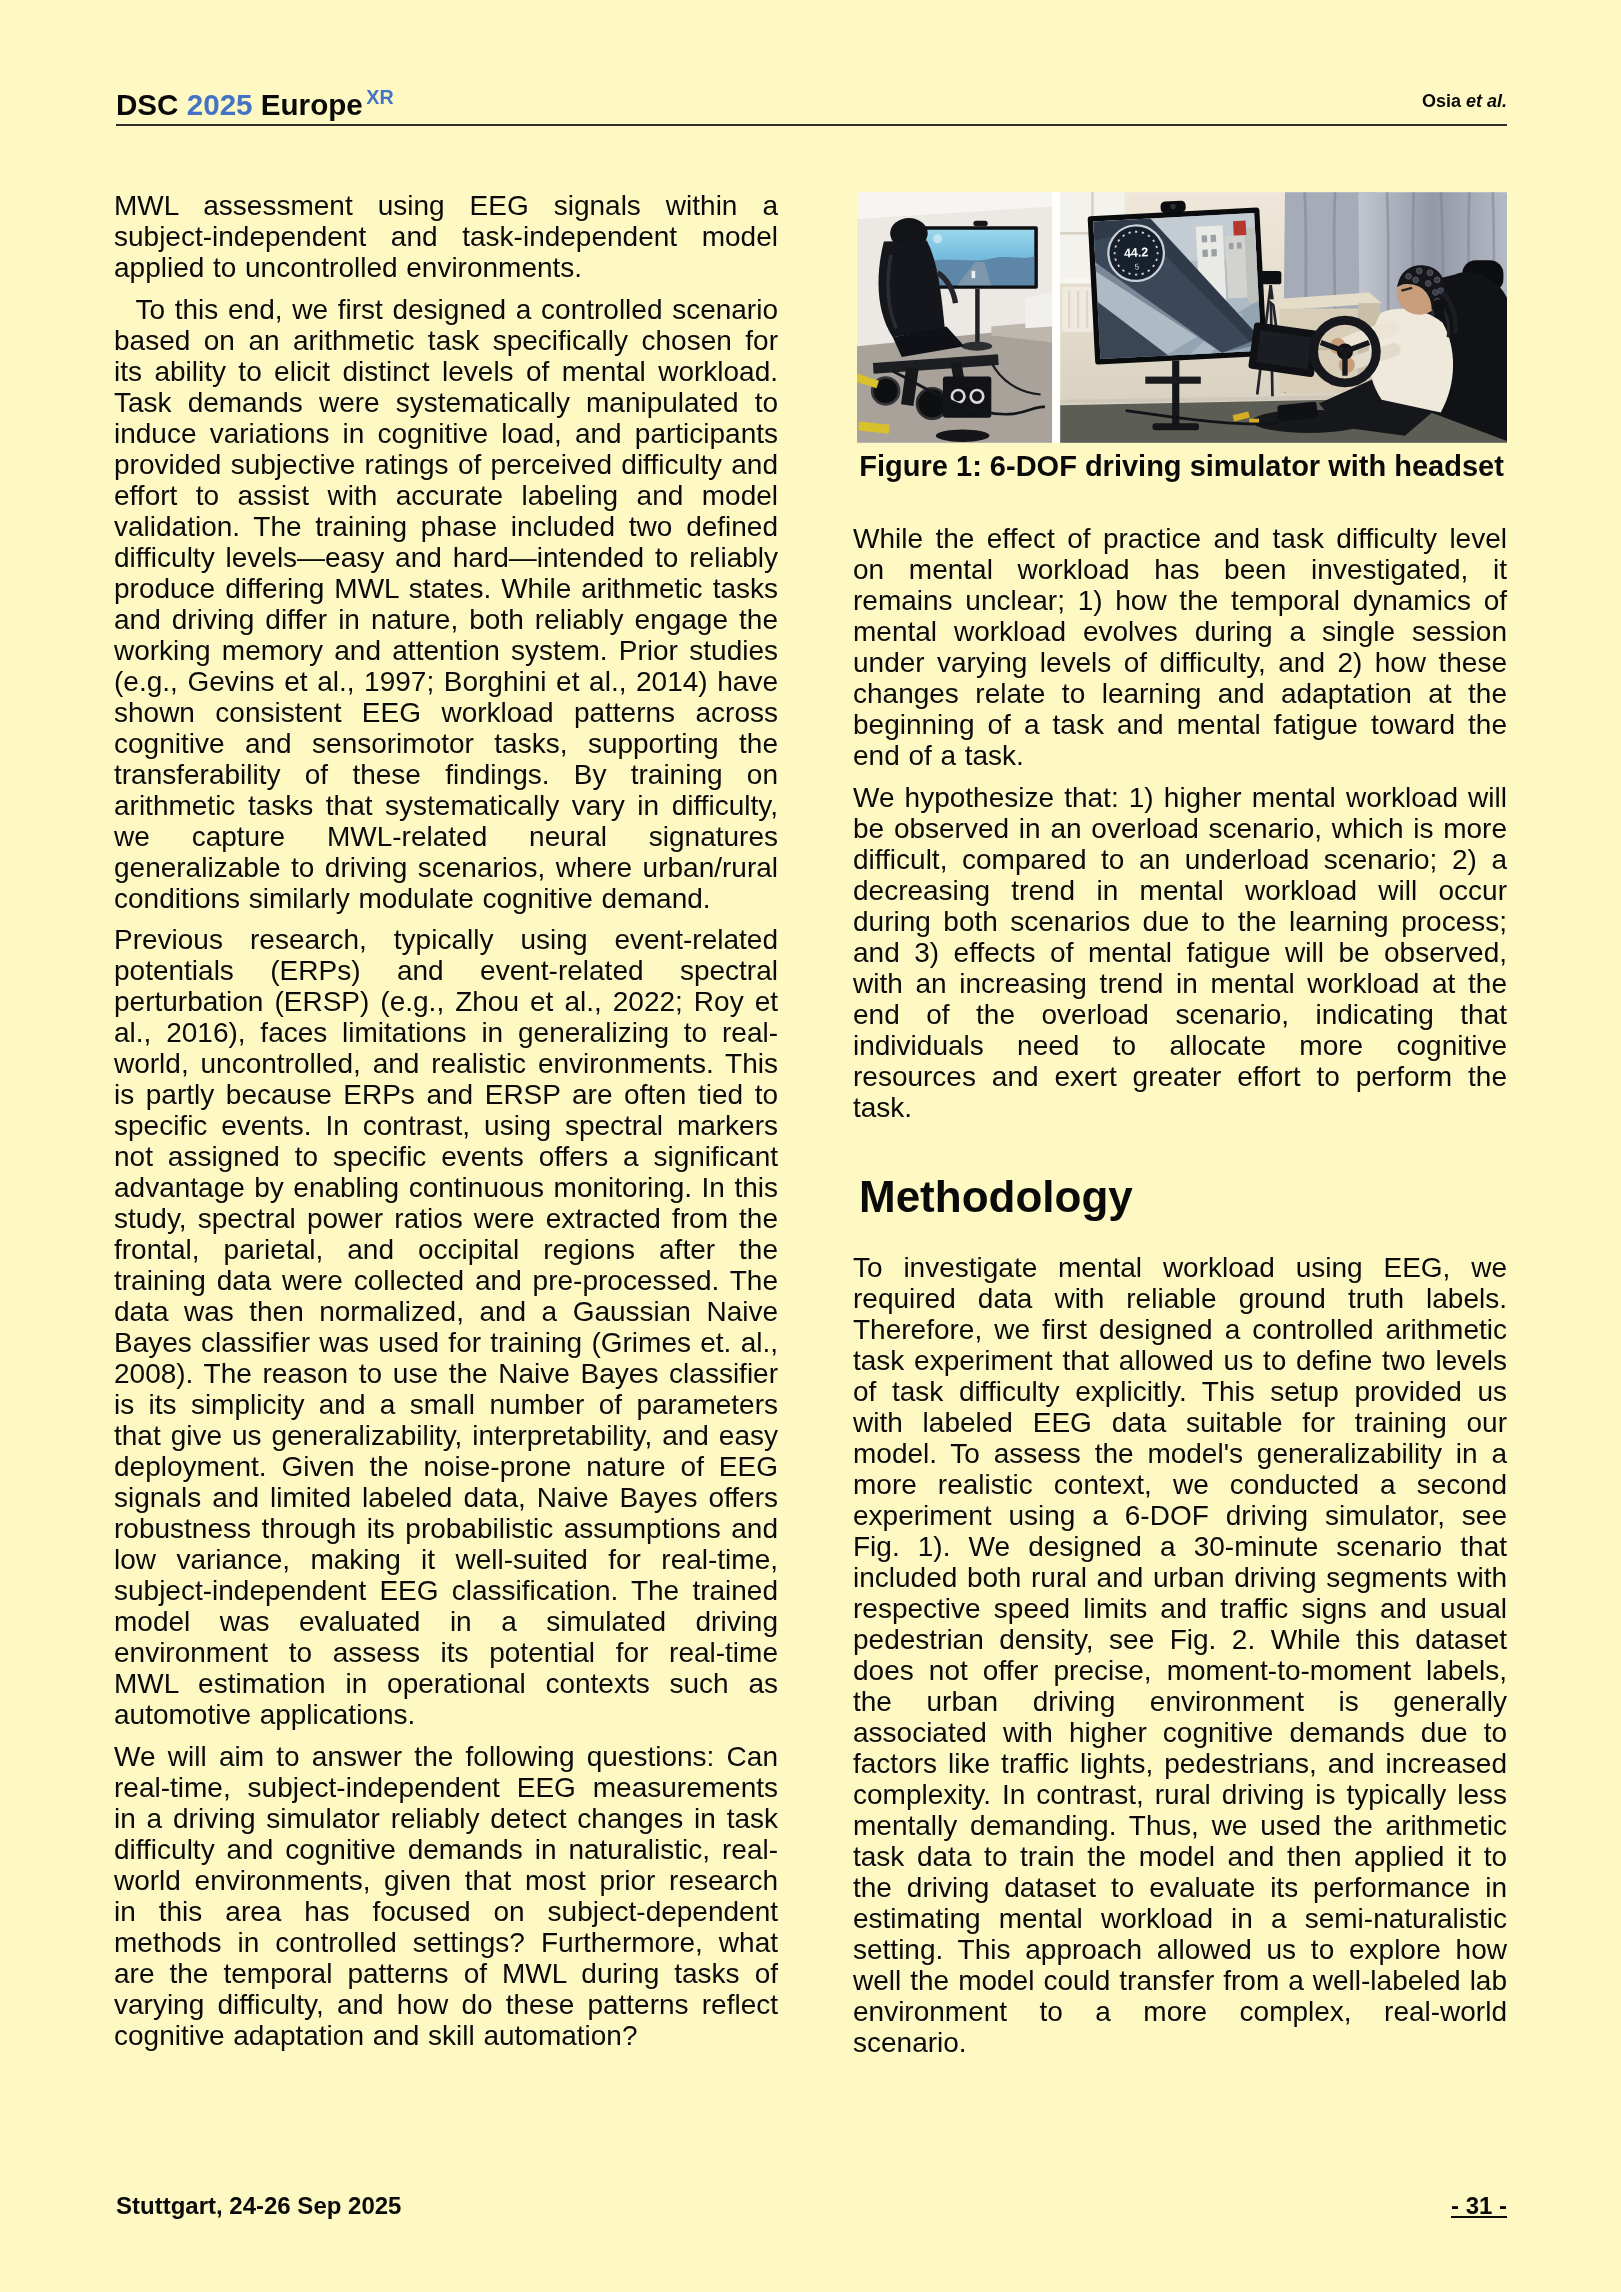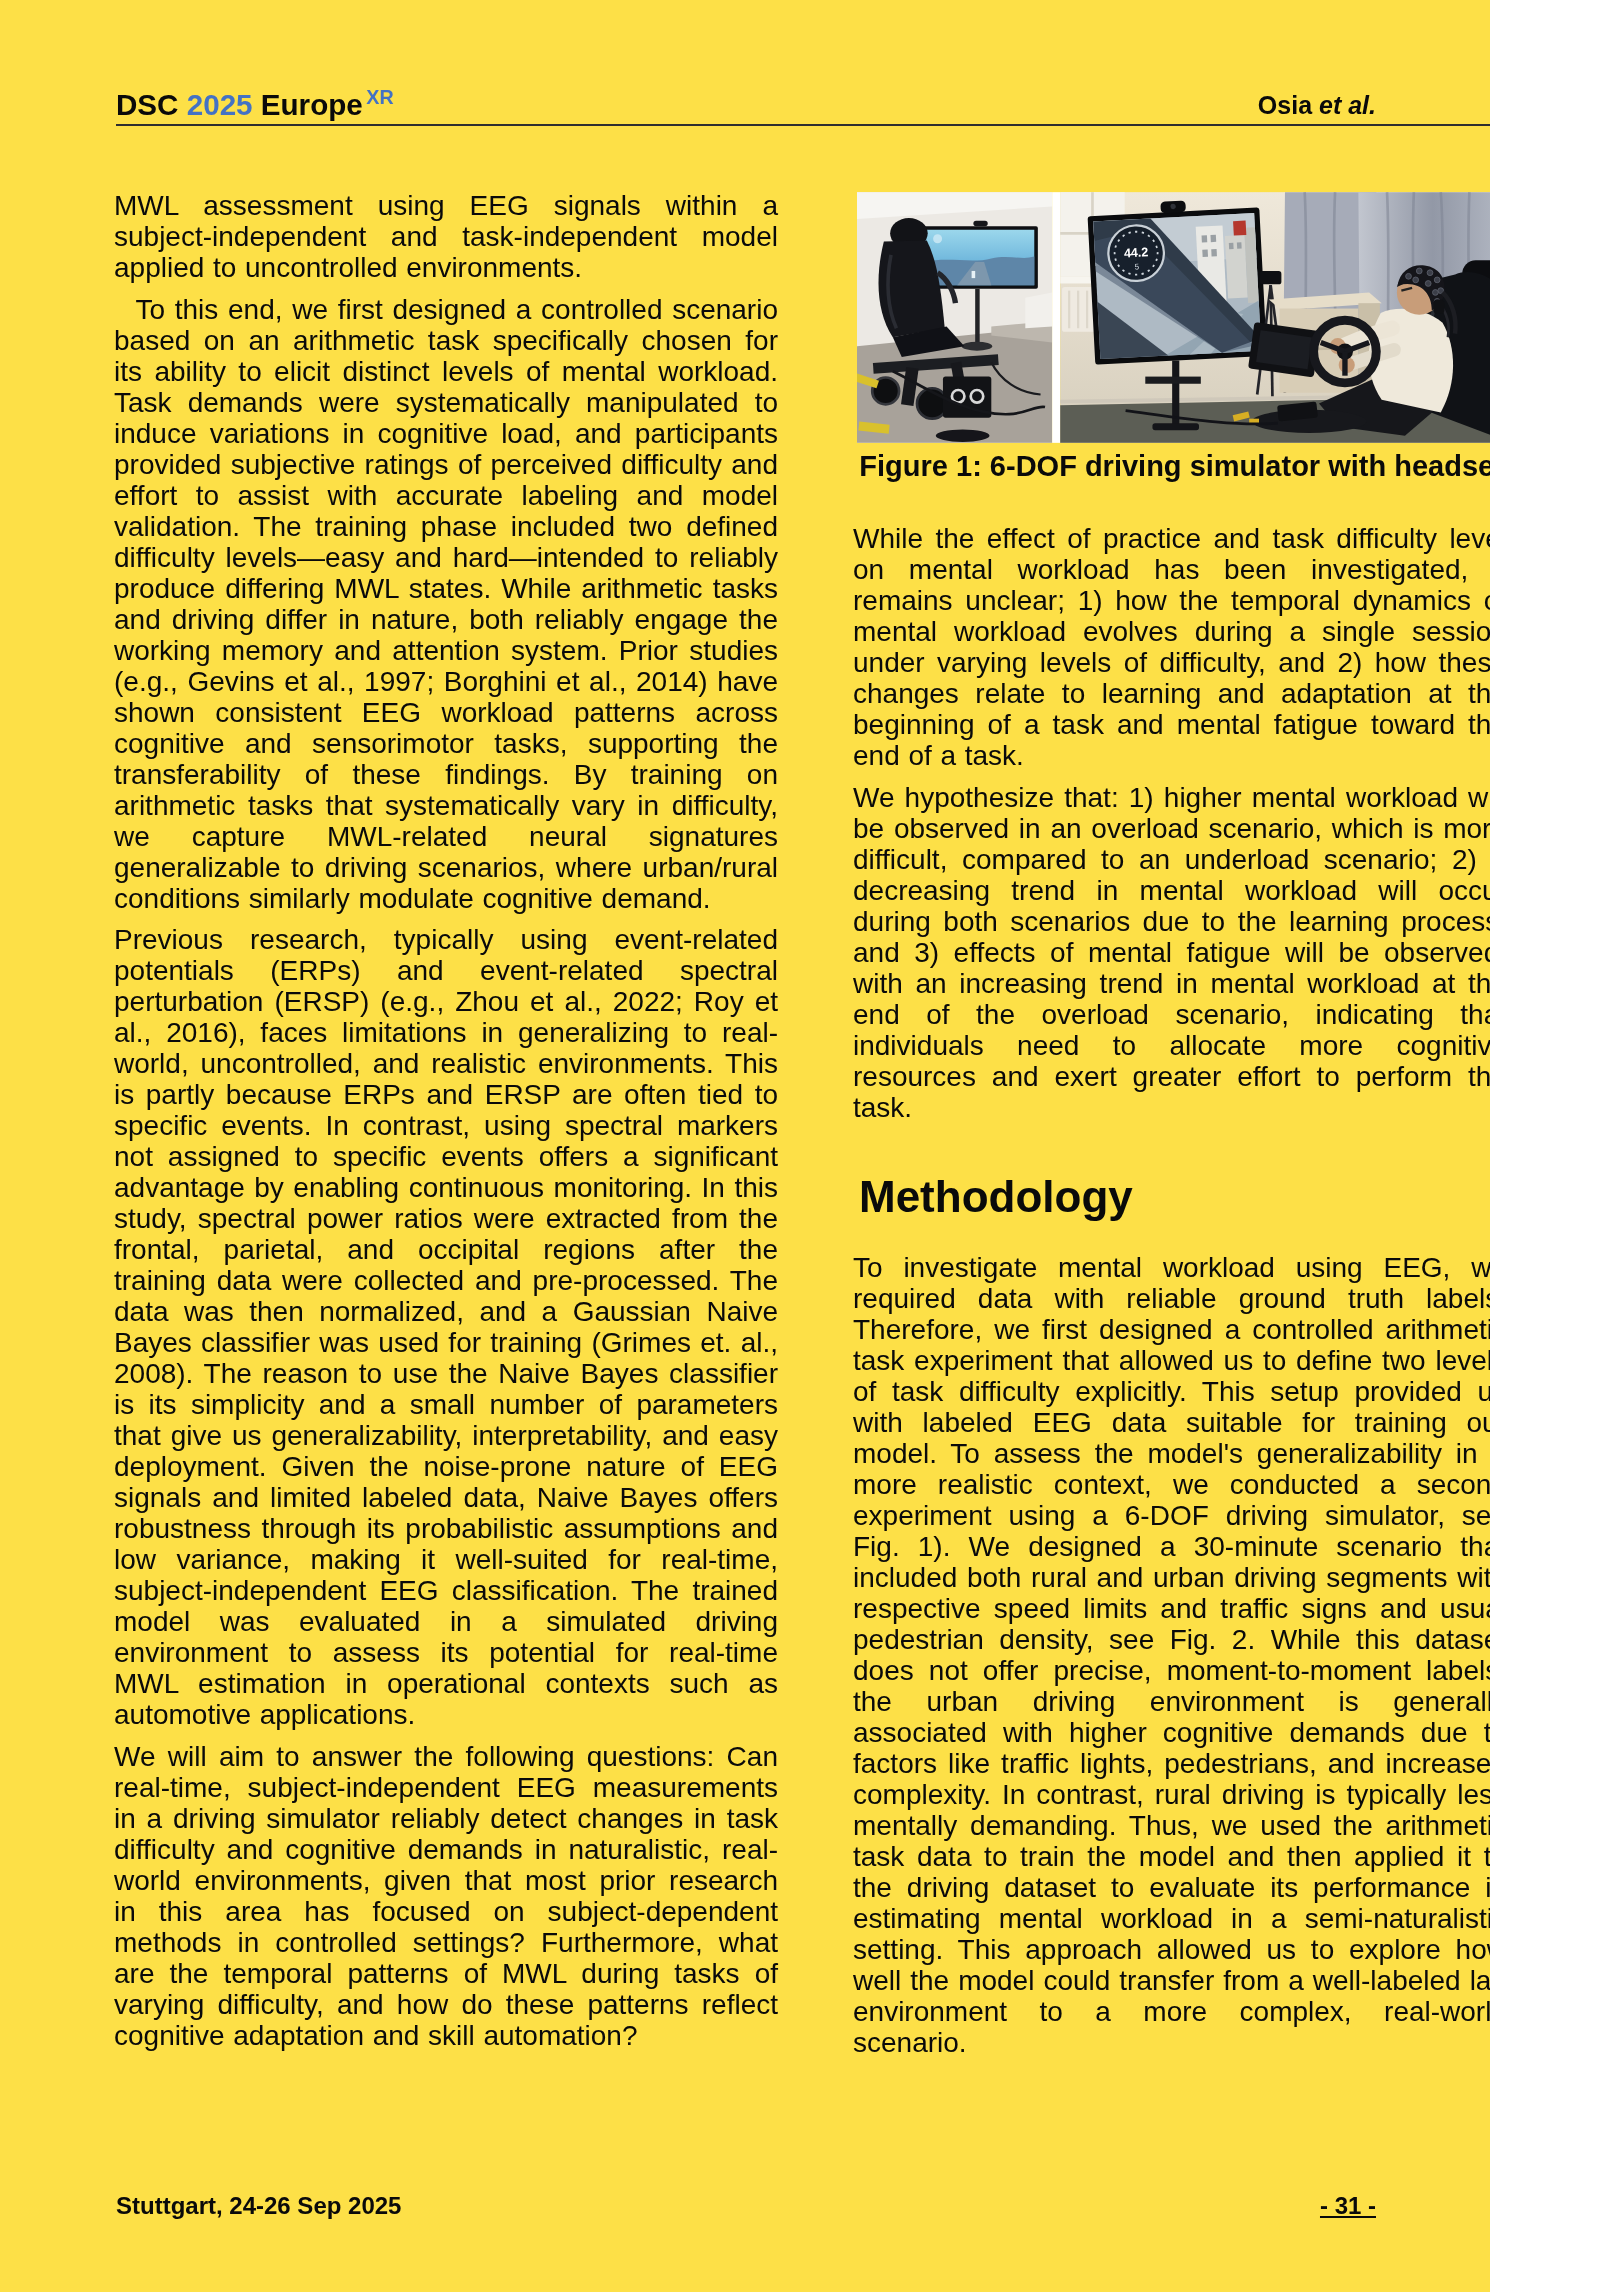--- a/index.html
+++ b/index.html
@@ -1,29 +1,29 @@
 <!DOCTYPE html>
 <html style="--accent: #4472c4;font-size:14.3px"><head>
 <meta charset="utf-8">
 <style>
   :root { --accent: #4472c4; --ink: #0a0a0a; }
   * { box-sizing: border-box; }
   html,body { margin:0; padding:0; background:#ffffff; }
   .page {
-    position: relative; width: 1490px; height: 2293px; background: #fde047;
+    position: relative; width: 1621px; height: 2293px; background: #fef9c3;
     font-family: "Liberation Sans", sans-serif; color: var(--ink); overflow: hidden;
   }
   
   .hdr-left {
     position:absolute; left:116px; top:86px; font-size:29.6px; font-weight:bold; white-space:nowrap;
   }
   .hdr-left .blue { color: var(--accent); }
   .hdr-left sup { font-size:19.7px; color: var(--accent); font-weight:bold; margin-left:3.6px; }
   .hdr-right {
-    position:absolute; right:114px; top:91px; font-size:25px; font-weight:bold; white-space:nowrap;
+    position:absolute; right:114px; top:91px; font-size:18px; font-weight:bold; white-space:nowrap;
   }
   .hdr-right em { font-style: italic; }
   .rule {
     position:absolute; left:116px; top:124px; width:1391px; height:0;
     border-top:2.7px solid #2e2e2e;
   }
   
   .col { position:absolute; top:190px; }
   .col-left  { left:114px; width:664px; }
   .col-right { left:853px; width:654px; }

